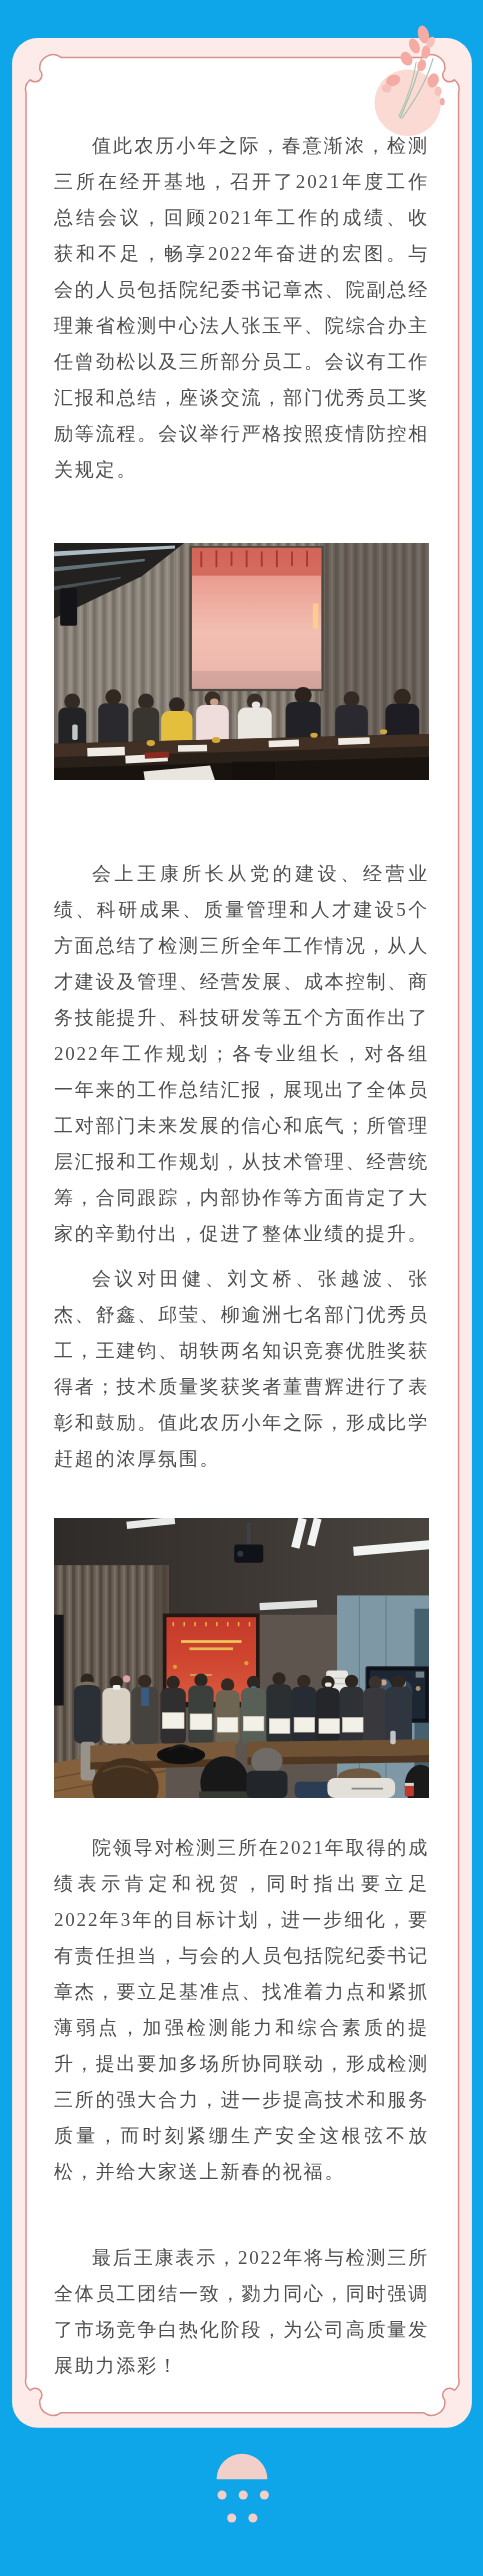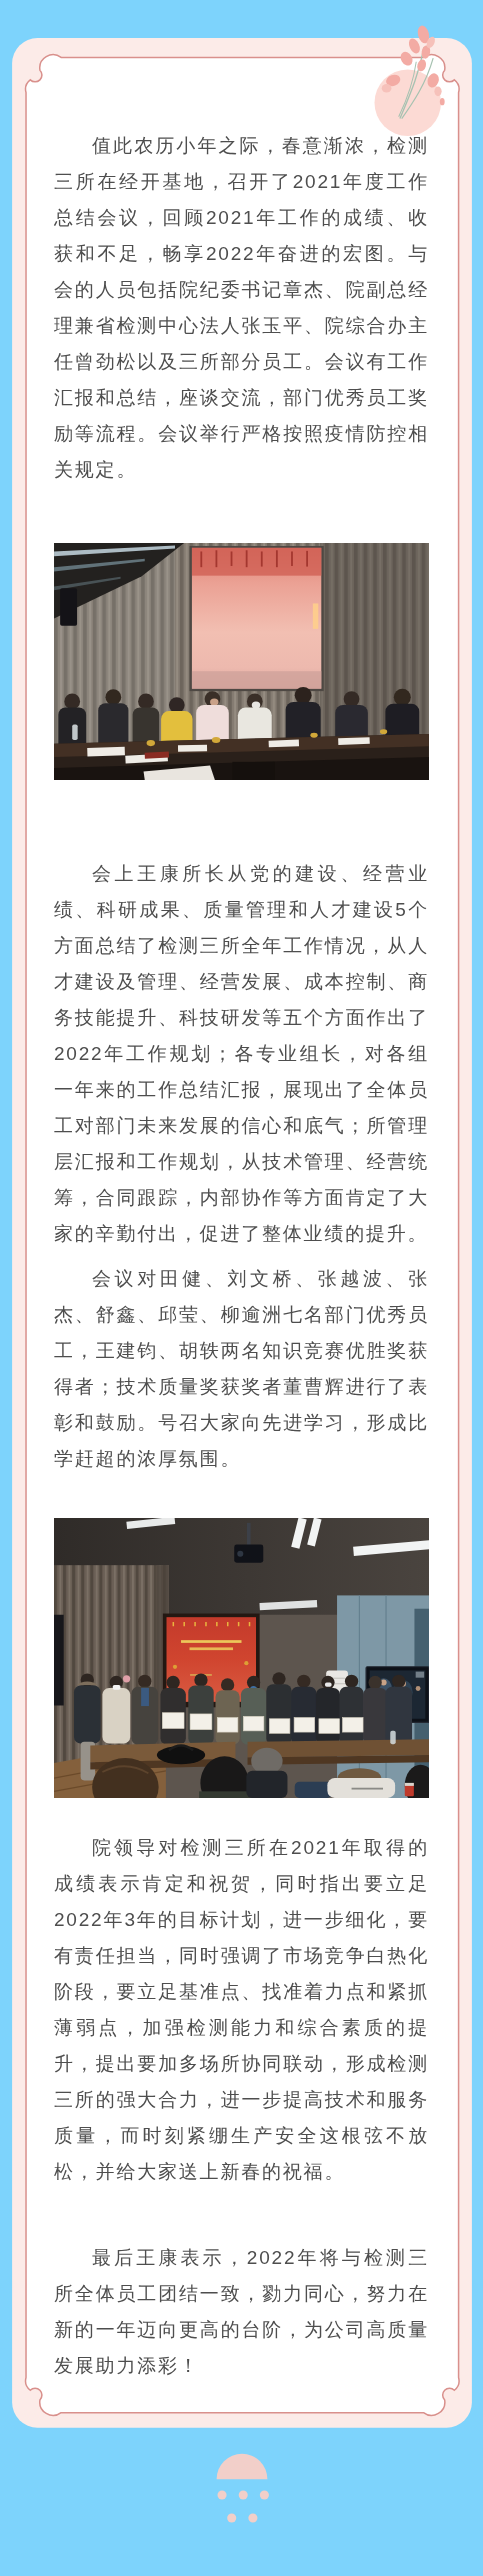--- a/index.html
+++ b/index.html
@@ -1,21 +1,21 @@
 <!DOCTYPE html>
 <html style="font-size:9.7px"><head>
 <meta charset="utf-8">
 <style>
   html,body{margin:0;padding:0;background:#ffffff;}
   #page{
     position:relative;
     width:484px;height:2576px;
-    background:#7dd3fc;
+    background:#0ea5e9;
     overflow:hidden;
-    font-family:Liberation Sans, sans-serif;
+    font-family:Liberation Serif, serif;
   }
   .frame-svg{position:absolute;left:0;top:0;}
   .para{
     position:absolute;
     left:54px;width:375px;
     margin:0;
     font-size:19px;
     line-height:36px;
     letter-spacing:1.8px;
     color:#4e4e4e;
@@ -76,23 +76,23 @@
       <circle cx="367" cy="4124" r="7.5"></circle>
       <circle cx="402" cy="4124" r="7.5"></circle>
       <circle cx="437" cy="4124" r="7.5"></circle>
       <circle cx="383" cy="4162" r="7.5"></circle>
       <circle cx="418" cy="4162" r="7.5"></circle>
     </g>
   </svg>
 
   <p class="para" style="top:128px">值此农历小年之际，春意渐浓，检测三所在经开基地，召开了2021年度工作总结会议，回顾2021年工作的成绩、收获和不足，畅享2022年奋进的宏图。与会的人员包括院纪委书记章杰、院副总经理兼省检测中心法人张玉平、院综合办主任曾劲松以及三所部分员工。会议有工作汇报和总结，座谈交流，部门优秀员工奖励等流程。会议举行严格按照疫情防控相关规定。</p>
   <p class="para" style="top:856px">会上王康所长从党的建设、经营业绩、科研成果、质量管理和人才建设5个方面总结了检测三所全年工作情况，从人才建设及管理、经营发展、成本控制、商务技能提升、科技研发等五个方面作出了2022年工作规划；各专业组长，对各组一年来的工作总结汇报，展现出了全体员工对部门未来发展的信心和底气；所管理层汇报和工作规划，从技术管理、经营统筹，合同跟踪，内部协作等方面肯定了大家的辛勤付出，促进了整体业绩的提升。</p>
-  <p class="para" style="top:1261px">会议对田健、刘文桥、张越波、张杰、舒鑫、邱莹、柳逾洲七名部门优秀员工，王建钧、胡轶两名知识竞赛优胜奖获得者；技术质量奖获奖者董曹辉进行了表彰和鼓励。号召大家向先进学习，形成比学赶超的浓厚氛围。</p>
-  <p class="para" style="top:1830px">院领导对检测三所在2021年取得的成绩表示肯定和祝贺，同时指出要立足2022年3年的目标计划，进一步细化，要有责任担当，同时强调了市场竞争白热化阶段，要立足基准点、找准着力点和紧抓薄弱点，加强检测能力和综合素质的提升，提出要加多场所协同联动，形成检测三所的强大合力，进一步提高技术和服务质量，而时刻紧绷生产安全这根弦不放松，并给大家送上新春的祝福。</p>
-  <p class="para" style="top:2240px">最后王康表示，2022年将与检测三所全体员工团结一致，勠力同心，努力在新的一年迈向更高的台阶，为公司高质量发展助力添彩！</p>
+  <p class="para" style="top:1261px">会议对田健、刘文桥、张越波、张杰、舒鑫、邱莹、柳逾洲七名部门优秀员工，王建钧、胡轶两名知识竞赛优胜奖获得者；技术质量奖获奖者董曹辉进行了表彰和鼓励。值此农历小年之际，形成比学赶超的浓厚氛围。</p>
+  <p class="para" style="top:1830px">院领导对检测三所在2021年取得的成绩表示肯定和祝贺，同时指出要立足2022年3年的目标计划，进一步细化，要有责任担当，与会的人员包括院纪委书记章杰，要立足基准点、找准着力点和紧抓薄弱点，加强检测能力和综合素质的提升，提出要加多场所协同联动，形成检测三所的强大合力，进一步提高技术和服务质量，而时刻紧绷生产安全这根弦不放松，并给大家送上新春的祝福。</p>
+  <p class="para" style="top:2240px">最后王康表示，2022年将与检测三所全体员工团结一致，勠力同心，同时强调了市场竞争白热化阶段，为公司高质量发展助力添彩！</p>
 
   <div class="photo" style="top:543px;width:375px;height:237px">
     <svg width="375" height="237" viewBox="0 0 620 392">
       <defs>
         <pattern id="curt1" patternUnits="userSpaceOnUse" width="16" height="20">
           <rect width="16" height="20" fill="#857c72"></rect>
           <rect width="6" height="20" fill="#6d655c"></rect>
           <rect x="10" width="3" height="20" fill="#968d82"></rect>
         </pattern>
         <linearGradient id="scr1" x1="0" y1="0" x2="0" y2="1">

